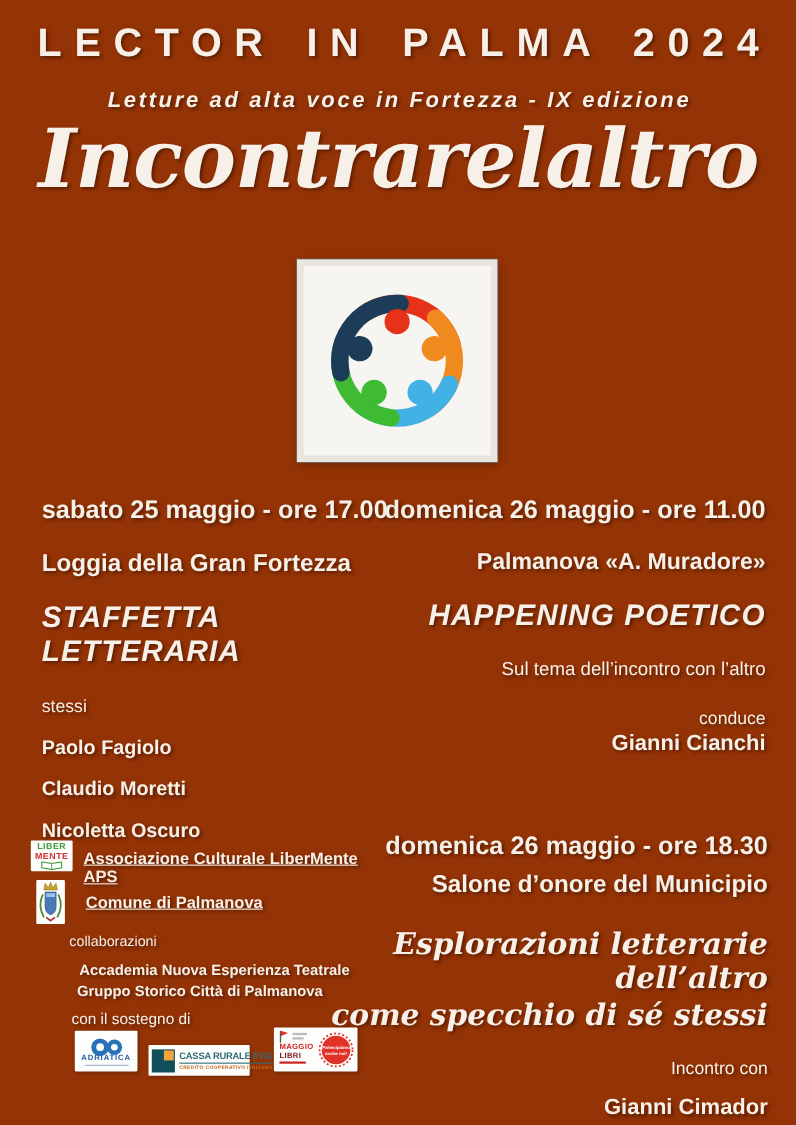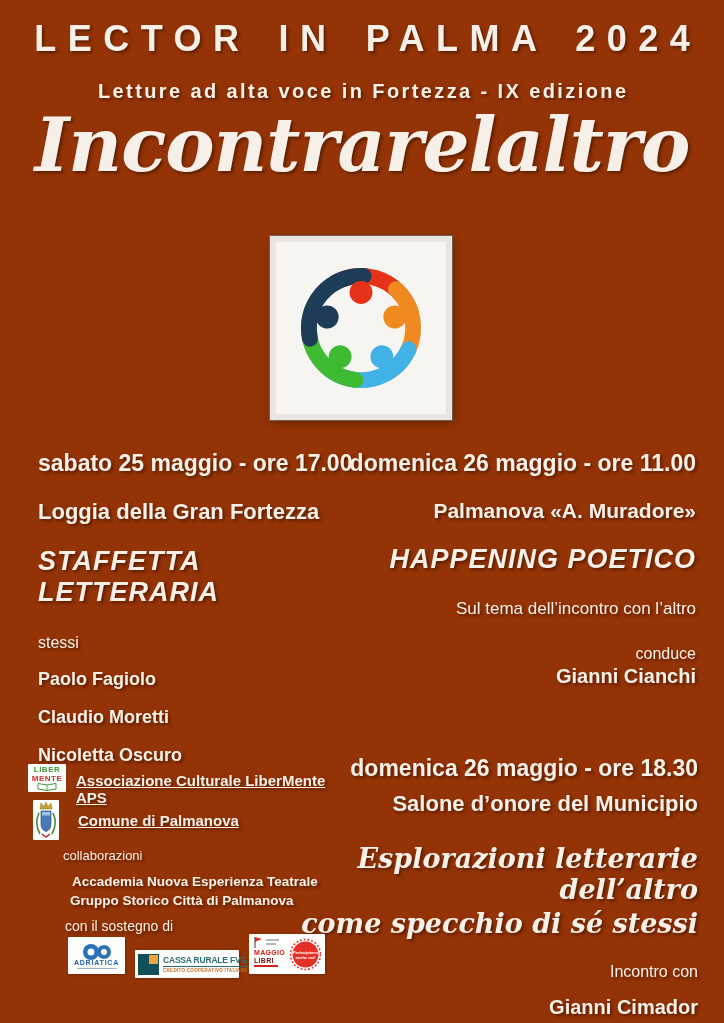--- a/index.html
+++ b/index.html
@@ -3,21 +3,21 @@
 <meta charset="utf-8">
 <style>
   html,body{margin:0;padding:0;background:#fff;}
   #poster{
     position:relative;width:724px;height:1023px;overflow:hidden;
     font-family:"Liberation Sans",sans-serif;color:#F7F0E8;
   }
   .sh{text-shadow:2px 2px 3px rgba(46,14,0,.55);}
   .ctr{position:absolute;left:0;width:100%;text-align:center;}
   #title{top:18px;font-size:36px;font-weight:bold;letter-spacing:.32em;text-indent:.32em;word-spacing:.18em;}
-  #subtitle{top:80px;font-size:20px;font-weight:bold;letter-spacing:.12em;text-indent:.12em;}
+  #subtitle{top:80px;font-size:20px;font-weight:bold;letter-spacing:.12em;text-indent:.12em;font-style:italic;}
   #theme{top:102px;font-family:"DejaVu Serif",serif;font-style:italic;font-weight:bold;font-size:74px;letter-spacing:-1px;}
   
   #logo-frame{
     position:absolute;left:270px;top:236px;width:170px;height:172px;
     background:#f6f5f1;border:6px solid #e8e6df;
     box-shadow:0 0 0 1px rgba(110,105,95,.85),2px 3px 8px rgba(0,0,0,.3);
     display:flex;align-items:center;justify-content:center;
   }
   
   .block{position:absolute;}
@@ -45,21 +45,21 @@
   .lm-t2{font-size:8px;font-weight:bold;color:#d32f2f;letter-spacing:.5px;margin-top:1px;}
   #coat{position:absolute;left:5px;top:38px;width:26px;height:40px;background:#fdfdfb;border-radius:1px;}
   #collab-label{position:absolute;left:35px;top:86px;font-size:13px;}
   .collab{position:absolute;font-size:13.5px;font-weight:bold;}
   #support-label{position:absolute;left:37px;top:156px;font-size:14px;}
   
   .spbox{position:absolute;background:#fdfdfb;border-radius:1px;box-shadow:1px 1px 3px rgba(0,0,0,.25);}
   #sp-adriatica{left:68px;top:937px;width:57px;height:37px;display:flex;flex-direction:column;align-items:center;justify-content:center;}
   .adr-name{font-size:7px;font-weight:bold;color:#1f5fa8;letter-spacing:.8px;margin-top:-3px;}
   .adr-rule{width:40px;height:1px;background:#9fb6cf;margin-top:2px;}
-  #sp-cassa{left:135px;top:950px;width:104px;height:28px;display:flex;align-items:center;justify-content:space-between;}
+  #sp-cassa{left:135px;top:950px;width:92px;height:28px;display:flex;align-items:center;justify-content:space-between;}
   .cr-sq{width:21px;height:21px;background:#11505a;position:relative;margin-left:3px;flex:0 0 auto;}
   .cr-sq::after{content:"";position:absolute;top:1px;right:1px;width:9px;height:9px;background:#f2a33c;}
   .cr-txt{margin-left:4px;}
   .cr-name{font-size:8.5px;font-weight:bold;color:#2e6e78;letter-spacing:-.2px;border-bottom:1px solid #2e6e78;padding-bottom:1px;white-space:nowrap;}
   .cr-tag{font-size:4.5px;font-weight:bold;color:#c26b24;letter-spacing:.3px;margin-top:1.5px;white-space:nowrap;}
   #sp-maggio{left:249px;top:934px;width:76px;height:40px;}
   .mg-bar{position:absolute;background:#b9b9b9;height:2px;}
   .mg-w1{position:absolute;left:5px;top:15px;font-size:7px;font-weight:bold;color:#cc2222;letter-spacing:.3px;}
   .mg-w2{position:absolute;left:5px;top:23px;font-size:7px;font-weight:bold;color:#7a1515;letter-spacing:.3px;}
   .mg-under{position:absolute;left:5px;top:31px;width:24px;height:2px;background:#cc2222;}

